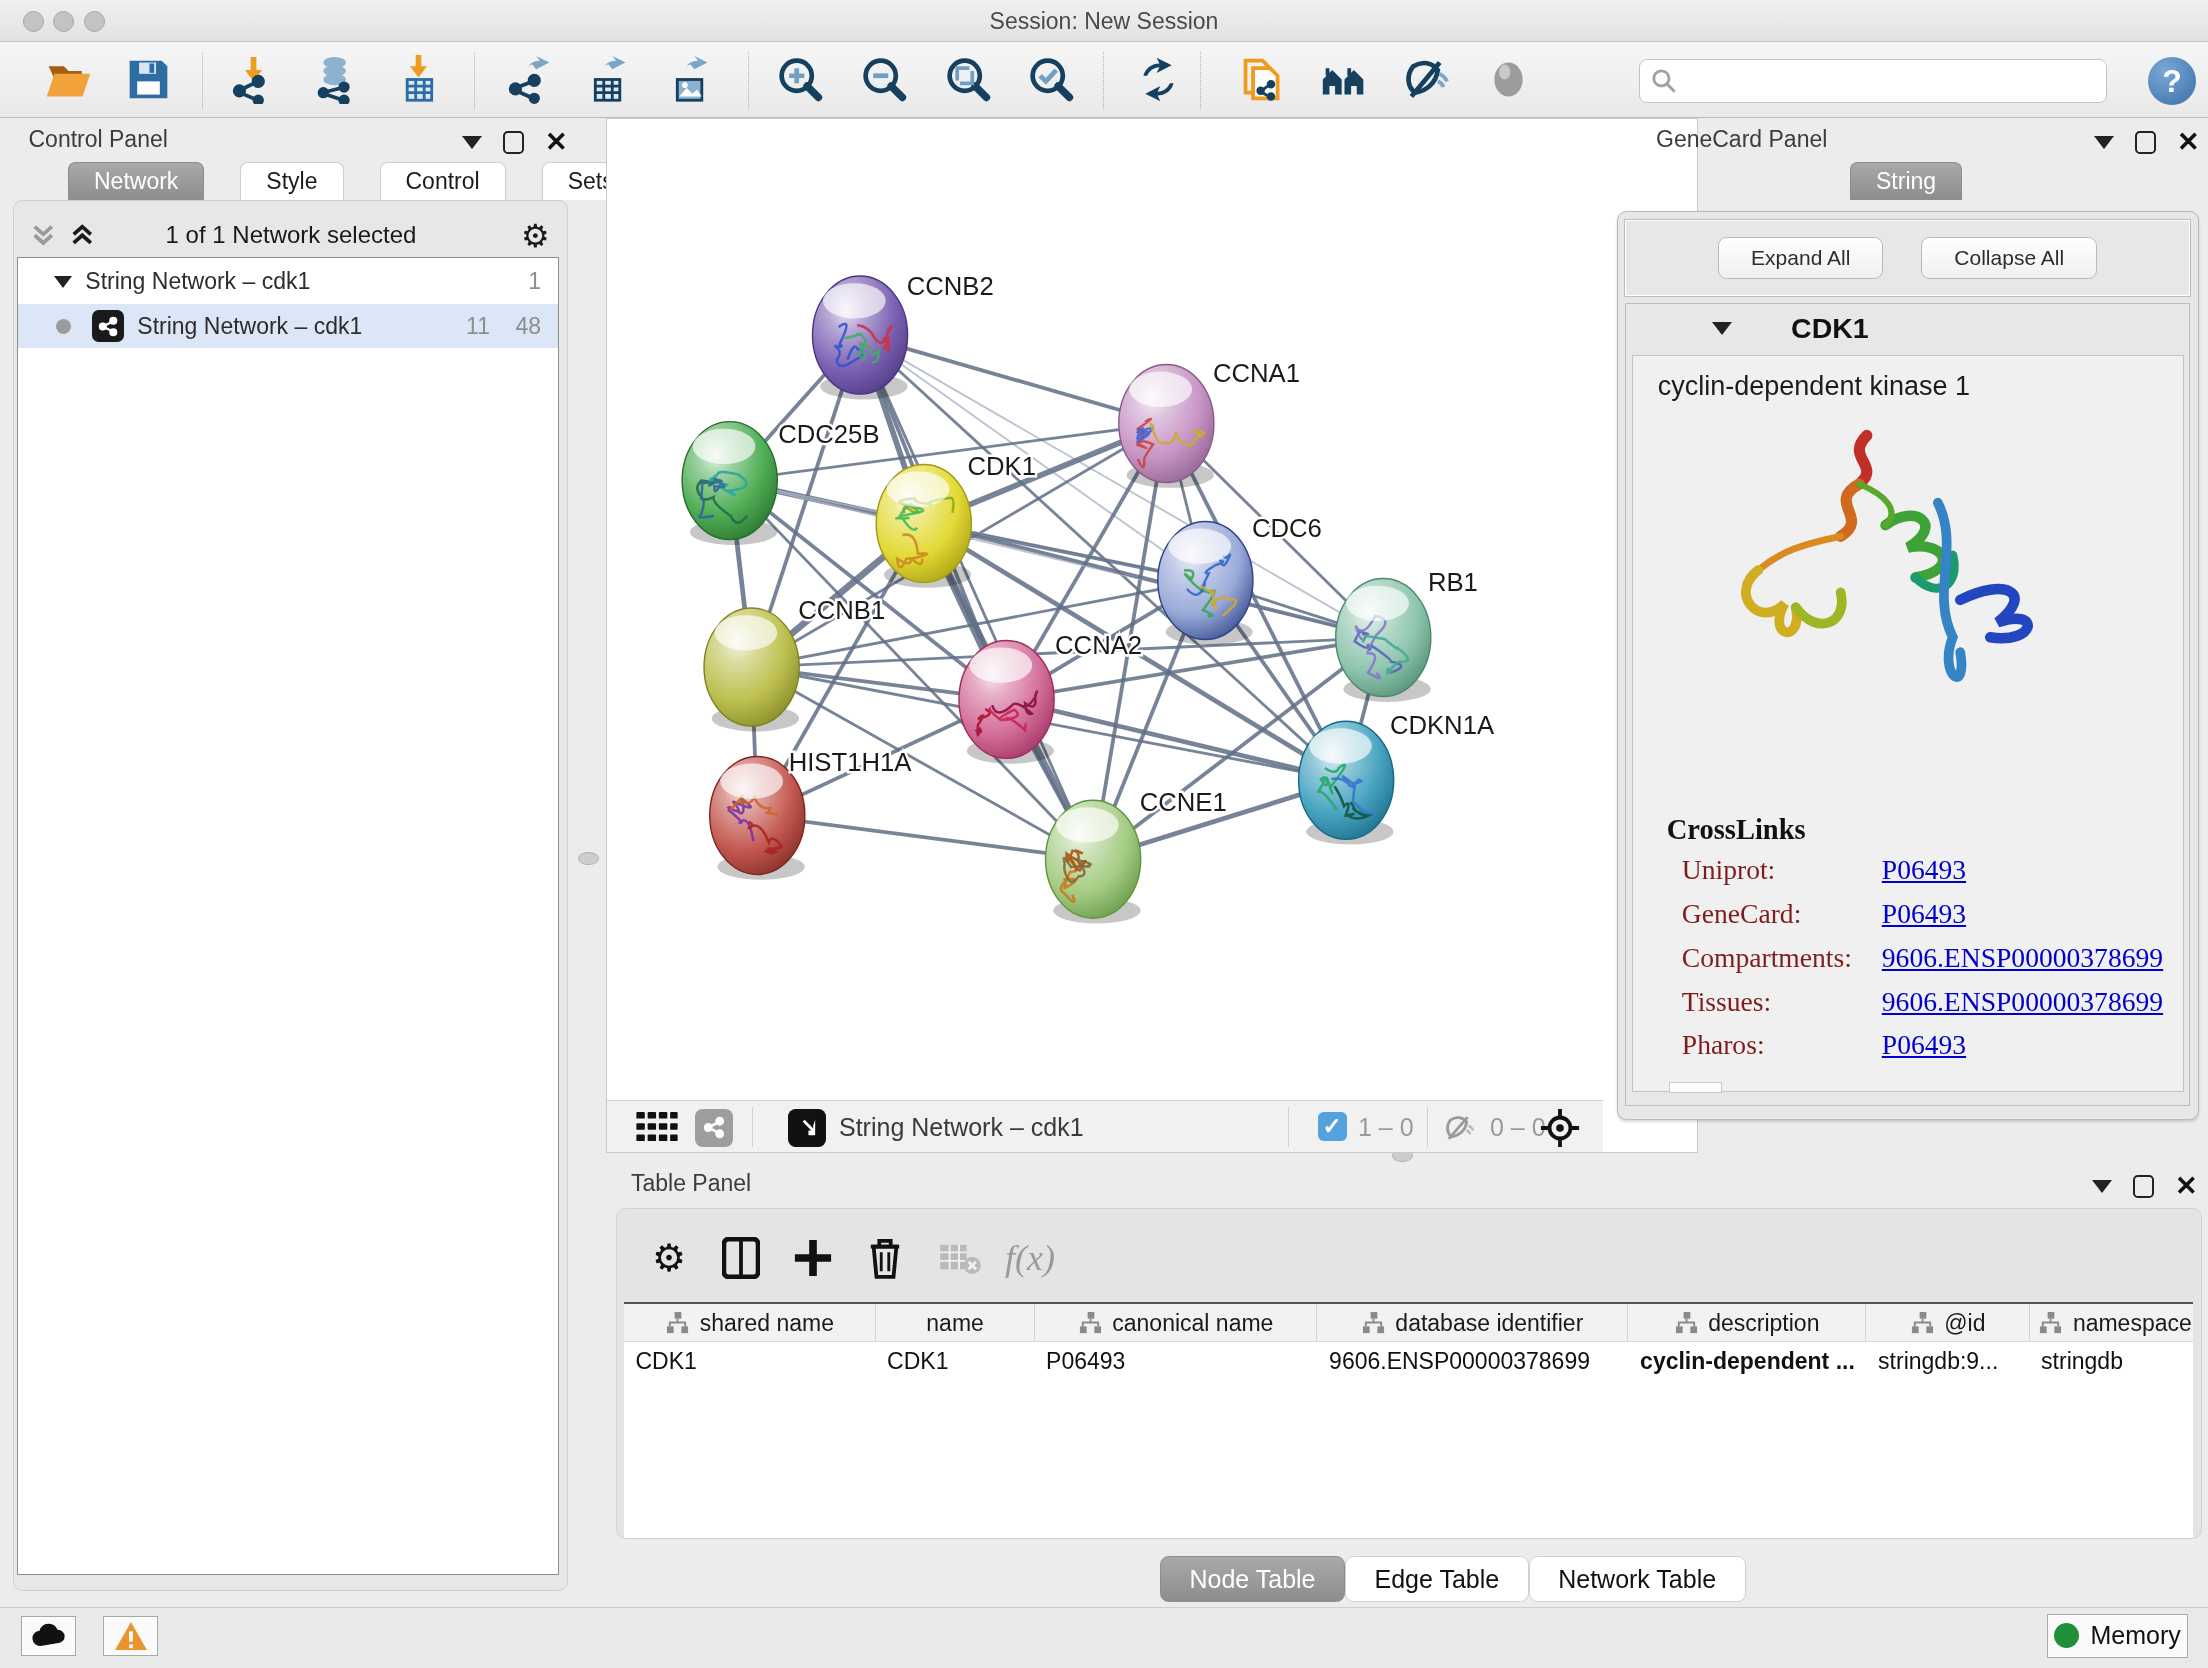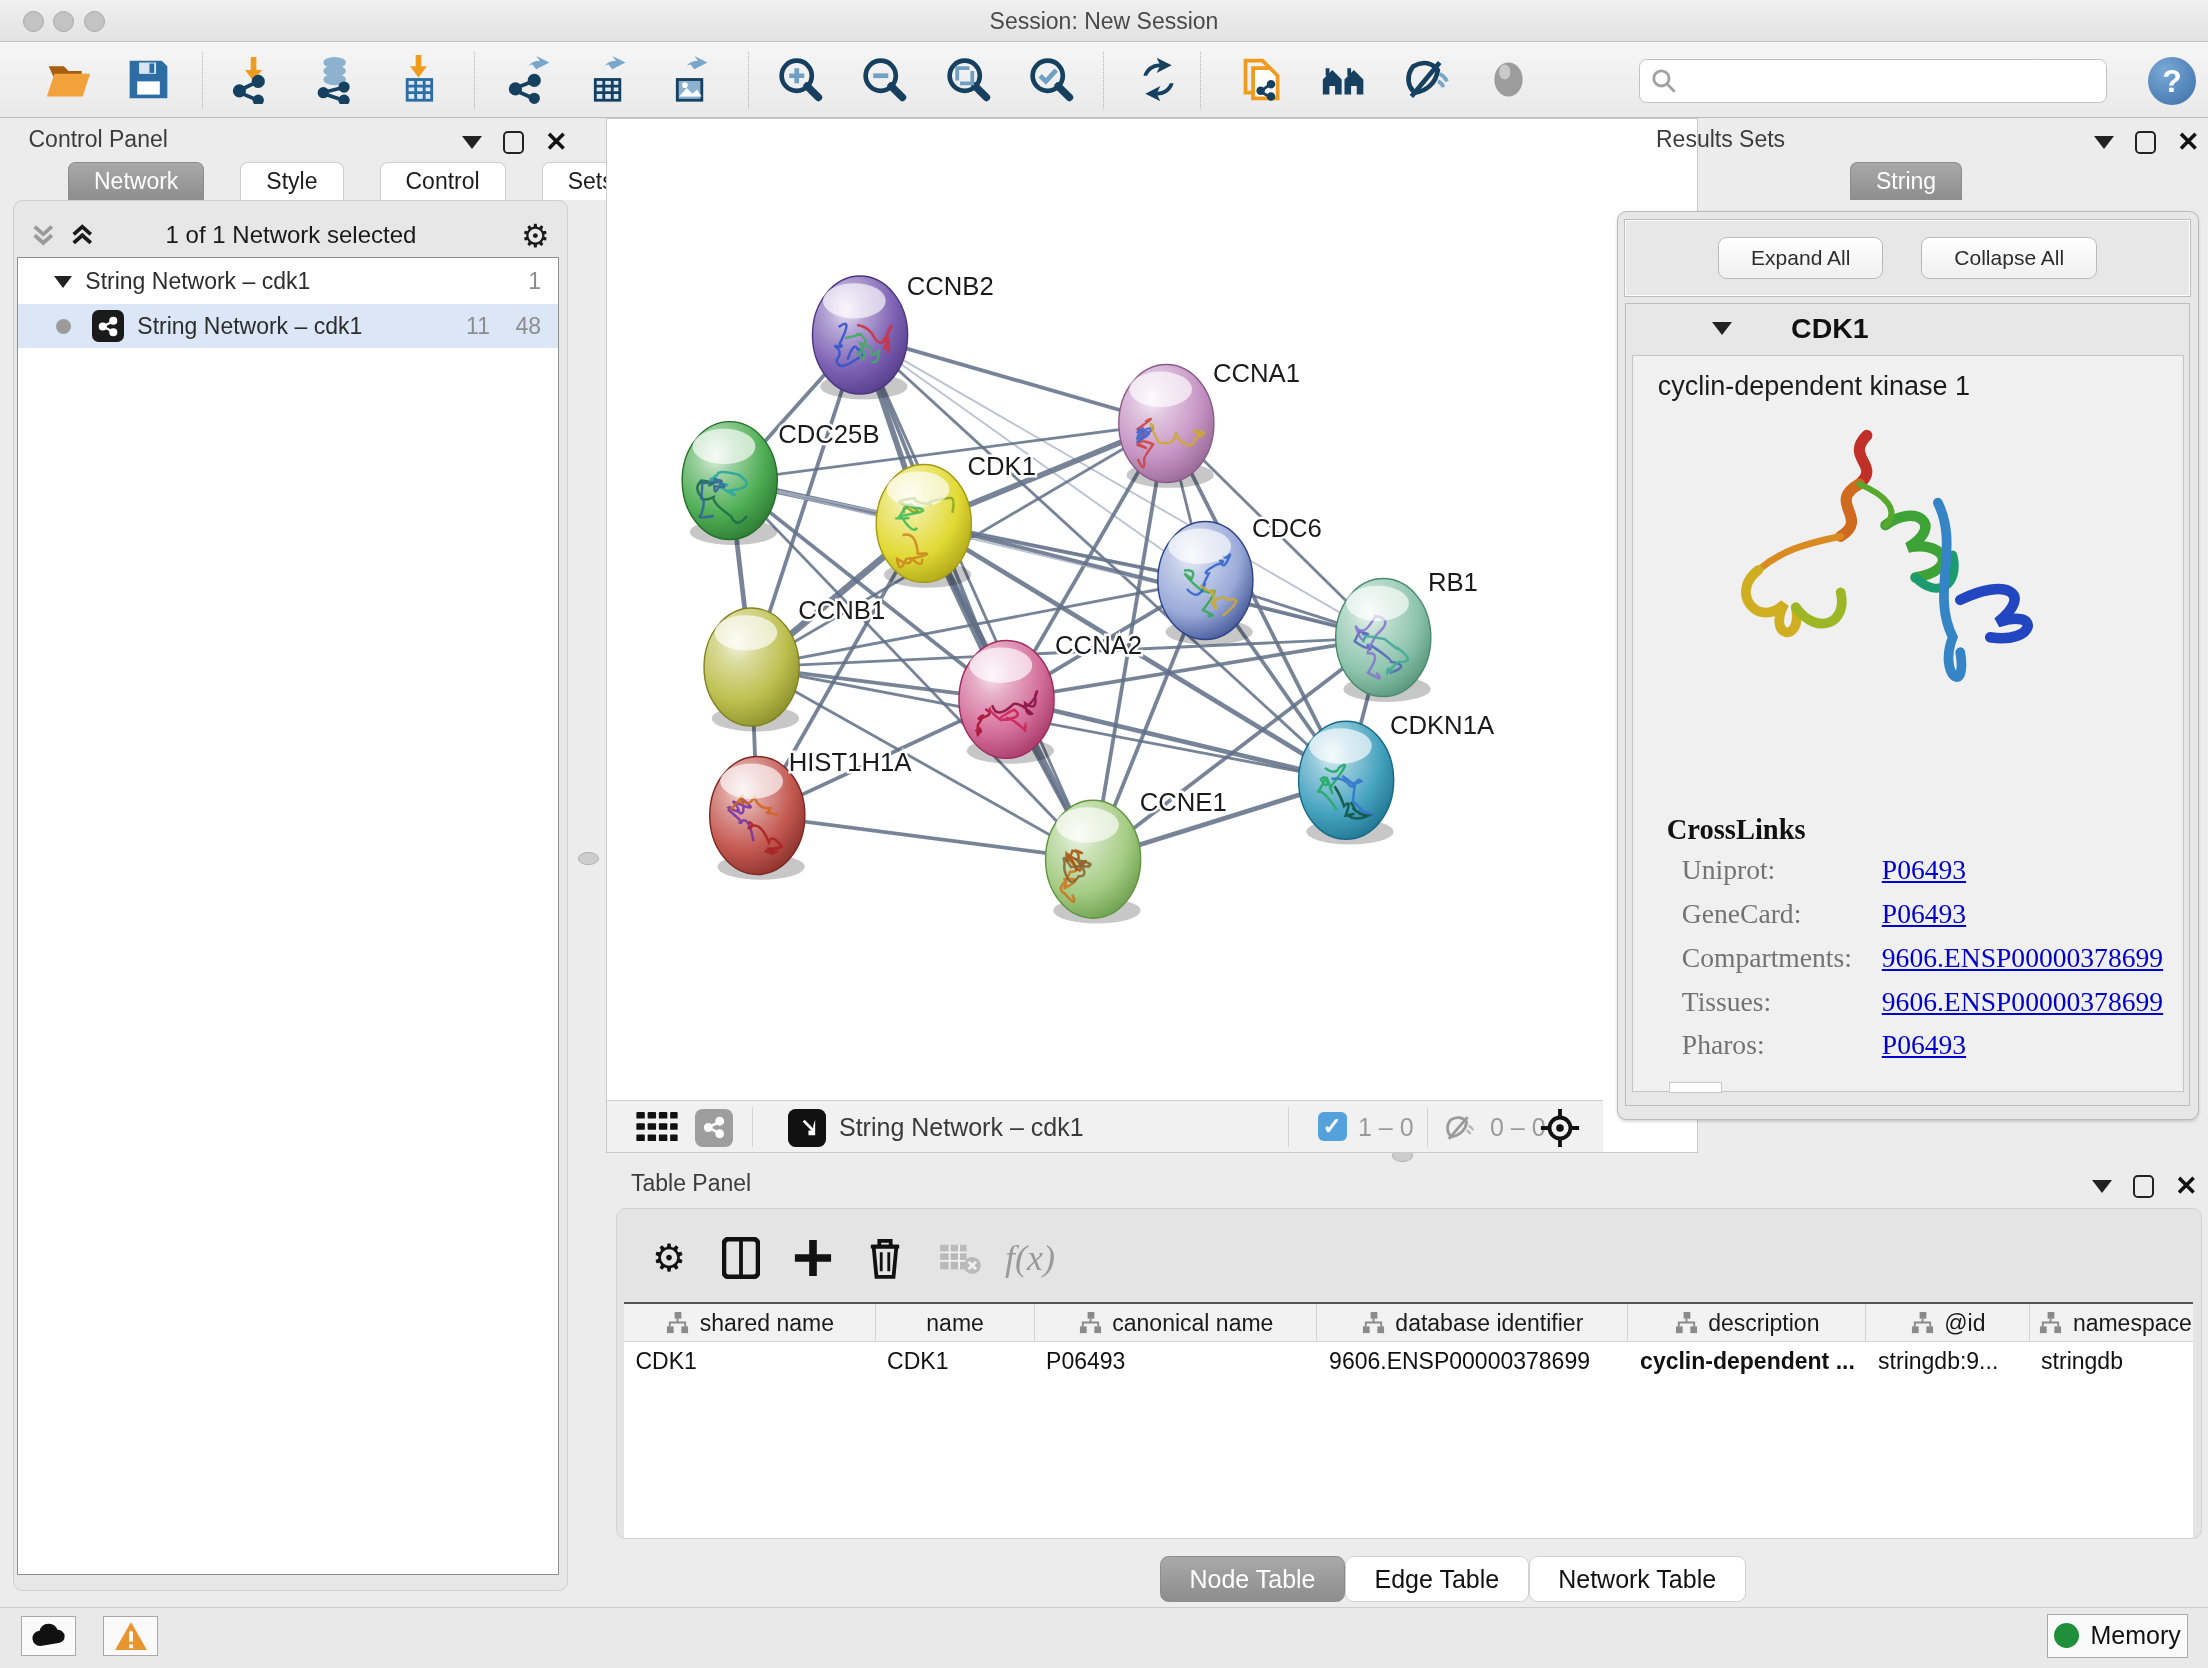--- a/index.html
+++ b/index.html
@@ -58,21 +58,21 @@
   #results-panel { left:1607px; top:118px; width:601px; height:1033px; }
   #rp-container { position:absolute; left:9.5px; top:93px; width:582px; height:909px; background:#e7e7e7; border:1px solid #b9b9b9; border-radius:9.5px; box-shadow:0 1.9px 2.9px rgba(0,0,0,.15); }
   #rp-expandbox { position:absolute; left:7.6px; top:7.6px; width:565px; height:76px; border:1.9px solid #fff; outline:1px solid #bdbdbd; display:flex; align-items:center; justify-content:center; gap:38px; background:#e7e7e7; }
   .rp-btn { height:42px; padding:0 32px; background:linear-gradient(#ffffff,#f0f0f0); border:1px solid #b9b9b9; border-radius:8.6px; font-size:21px; display:flex; align-items:center; }
   #rp-cdk1box { position:absolute; left:7.6px; top:91px; width:565px; height:803px; border:1px solid #bdbdbd; background:#e7e7e7; }
   #rp-cdk1-header { height:49px; display:flex; align-items:center; }
   #rp-cdk1-title { font-size:28.5px; font-weight:bold; color:#111; }
   #rp-inner { position:absolute; left:5.7px; top:51px; width:552px; height:737px; background:#f0f0f0; border:1px solid #c4c4c4; }
   #rp-desc { position:absolute; left:25px; top:15px; font-size:27px; color:#1c1c1c; }
   #crosslinks-title { position:absolute; left:34px; top:458px; font-family:"Liberation Serif",serif; font-weight:bold; font-size:28.5px; color:#111; }
-  .cl-row { position:absolute; left:49px; font-family:"Liberation Serif",serif; font-size:27.6px; color:#737373; }
+  .cl-row { position:absolute; left:49px; font-family:"Liberation Serif",serif; font-size:27.6px; color:#7f1d1d; }
   .cl-link { position:absolute; left:249px; font-family:"Liberation Serif",serif; font-size:27.6px; color:#0000cc; text-decoration:underline; }
   #rp-scrollnotch { position:absolute; left:36px; top:726px; width:53px; height:11.4px; background:#fdfdfd; border:1px solid #c9c9c9; }
 
   
   #table-panel { left:606px; top:1162px; width:1603px; height:445px; }
   #tp-container { position:absolute; left:9.5px; top:46px; width:1586px; height:331px; background:#e4e4e4; border:1px solid #d2d2d2; border-radius:9.5px; }
   .tp-icon { position:absolute; top:23px; width:51px; height:51px; display:flex; align-items:center; justify-content:center; }
   #tp-table { position:absolute; left:7.6px; top:93px; width:1569px; height:236px; background:#fff; border-top:2.9px solid #555; overflow:hidden; }
   #tp-header { position:absolute; left:0; top:0; height:38px; width:100%; background:#f2f2f2; border-bottom:1.9px solid #d8d8d8; }
   .th-cell { position:absolute; top:0; height:38px; display:flex; align-items:center; justify-content:center; gap:9.5px; font-size:23px; color:#1a1a1a; border-right:1px solid #d4d4d4; }
@@ -583,21 +583,21 @@
         <g stroke="#111" stroke-width="4" fill="none">
           <circle cx="22" cy="22" r="11"></circle>
           <path d="M22 2v9M22 33v9M2 22h9M33 22h9"></path>
         </g>
         <circle cx="22" cy="22" r="4" fill="#111"></circle>
       </svg>
   </div>
 </div>
 
 <div id="results-panel" class="abs">
-  <div style="position:absolute;left:49px;top:7.6px" class="panel-title">Results Sets</div>
+  <div style="position:absolute;left:49px;top:7.6px" class="panel-title">GeneCard Panel</div>
   <div class="panel-ctrls" style="position:absolute;left:487px;top:11.4px">
     <div class="p-collapse"></div>
     <div class="p-float"></div>
     <div class="p-close">✕</div>
   </div>
   <div class="tab active" style="position:absolute;left:243px;top:44px">String</div>
   <div id="rp-container">
     <div id="rp-expandbox">
       <div class="rp-btn">Expand All</div>
       <div class="rp-btn">Collapse All</div>

